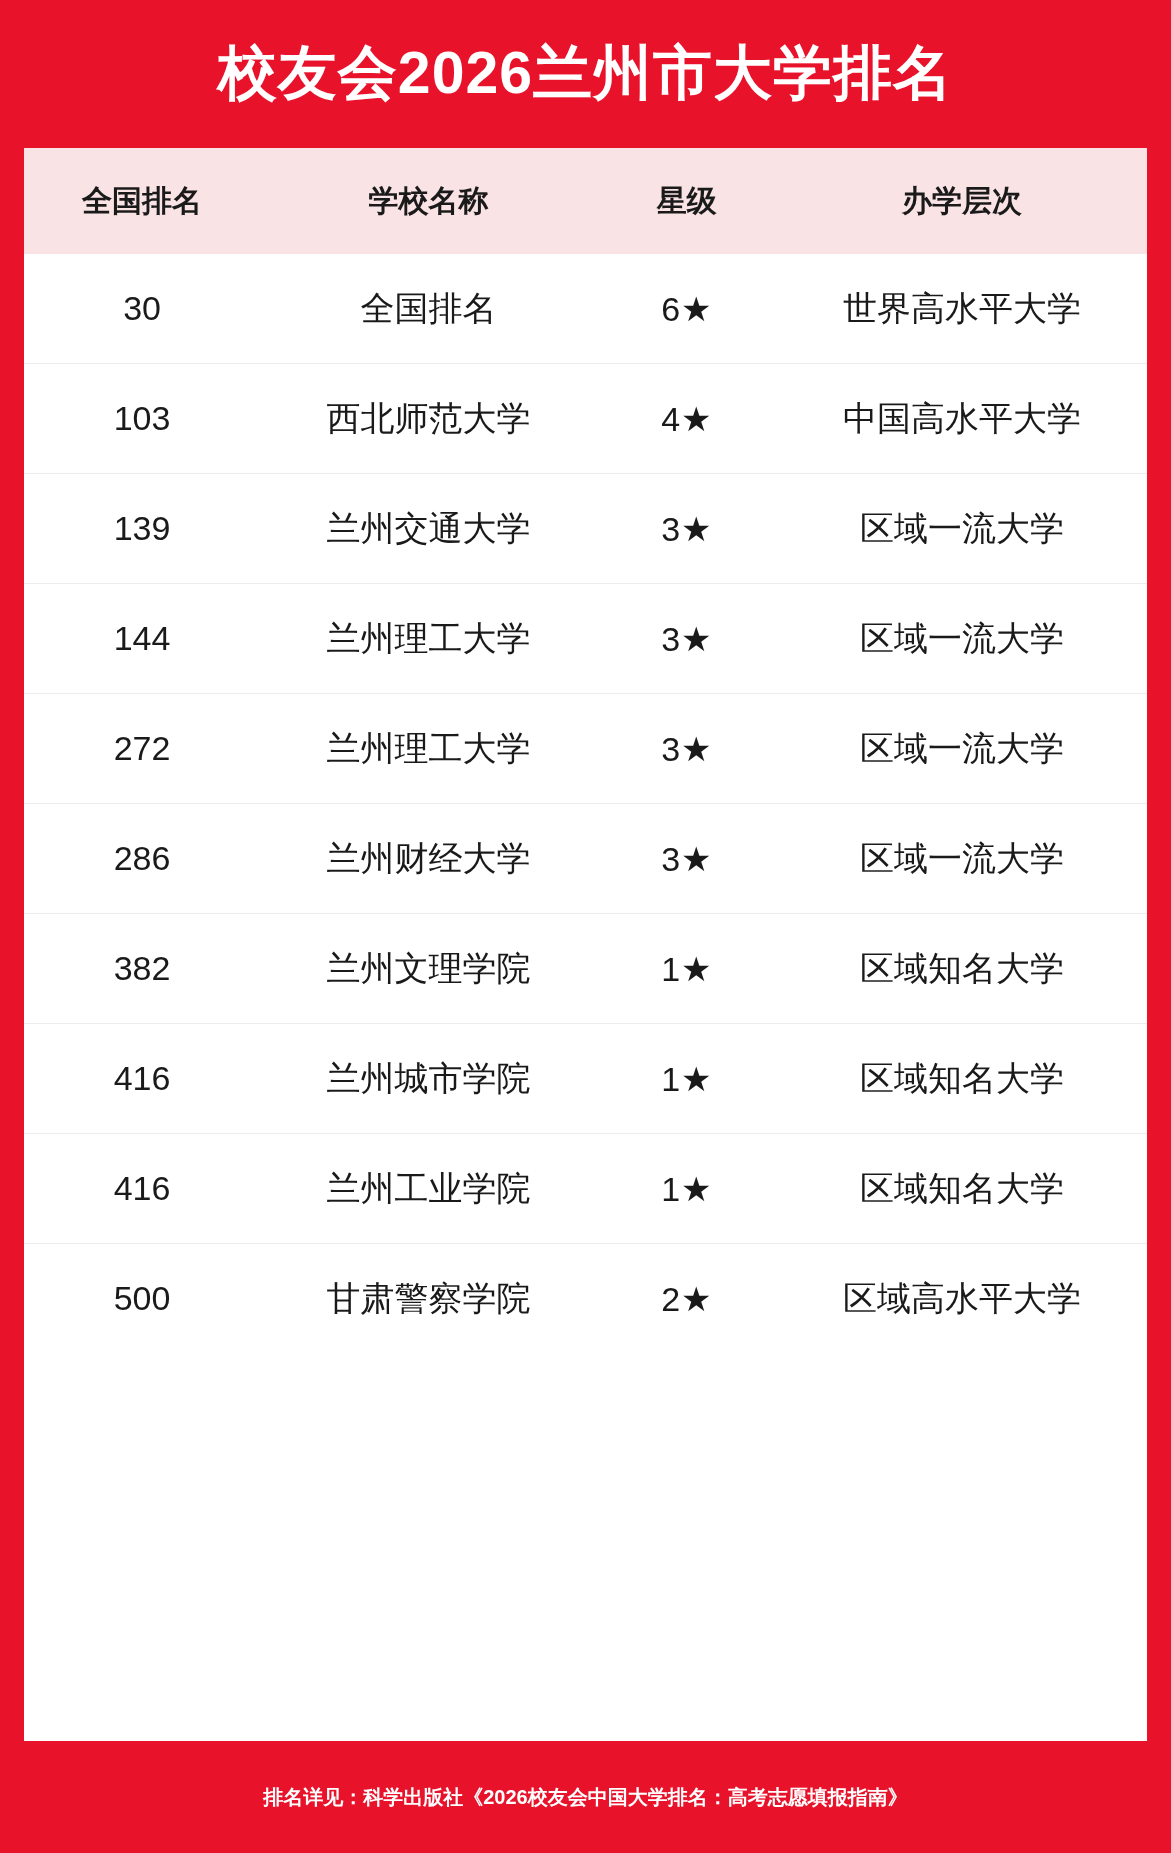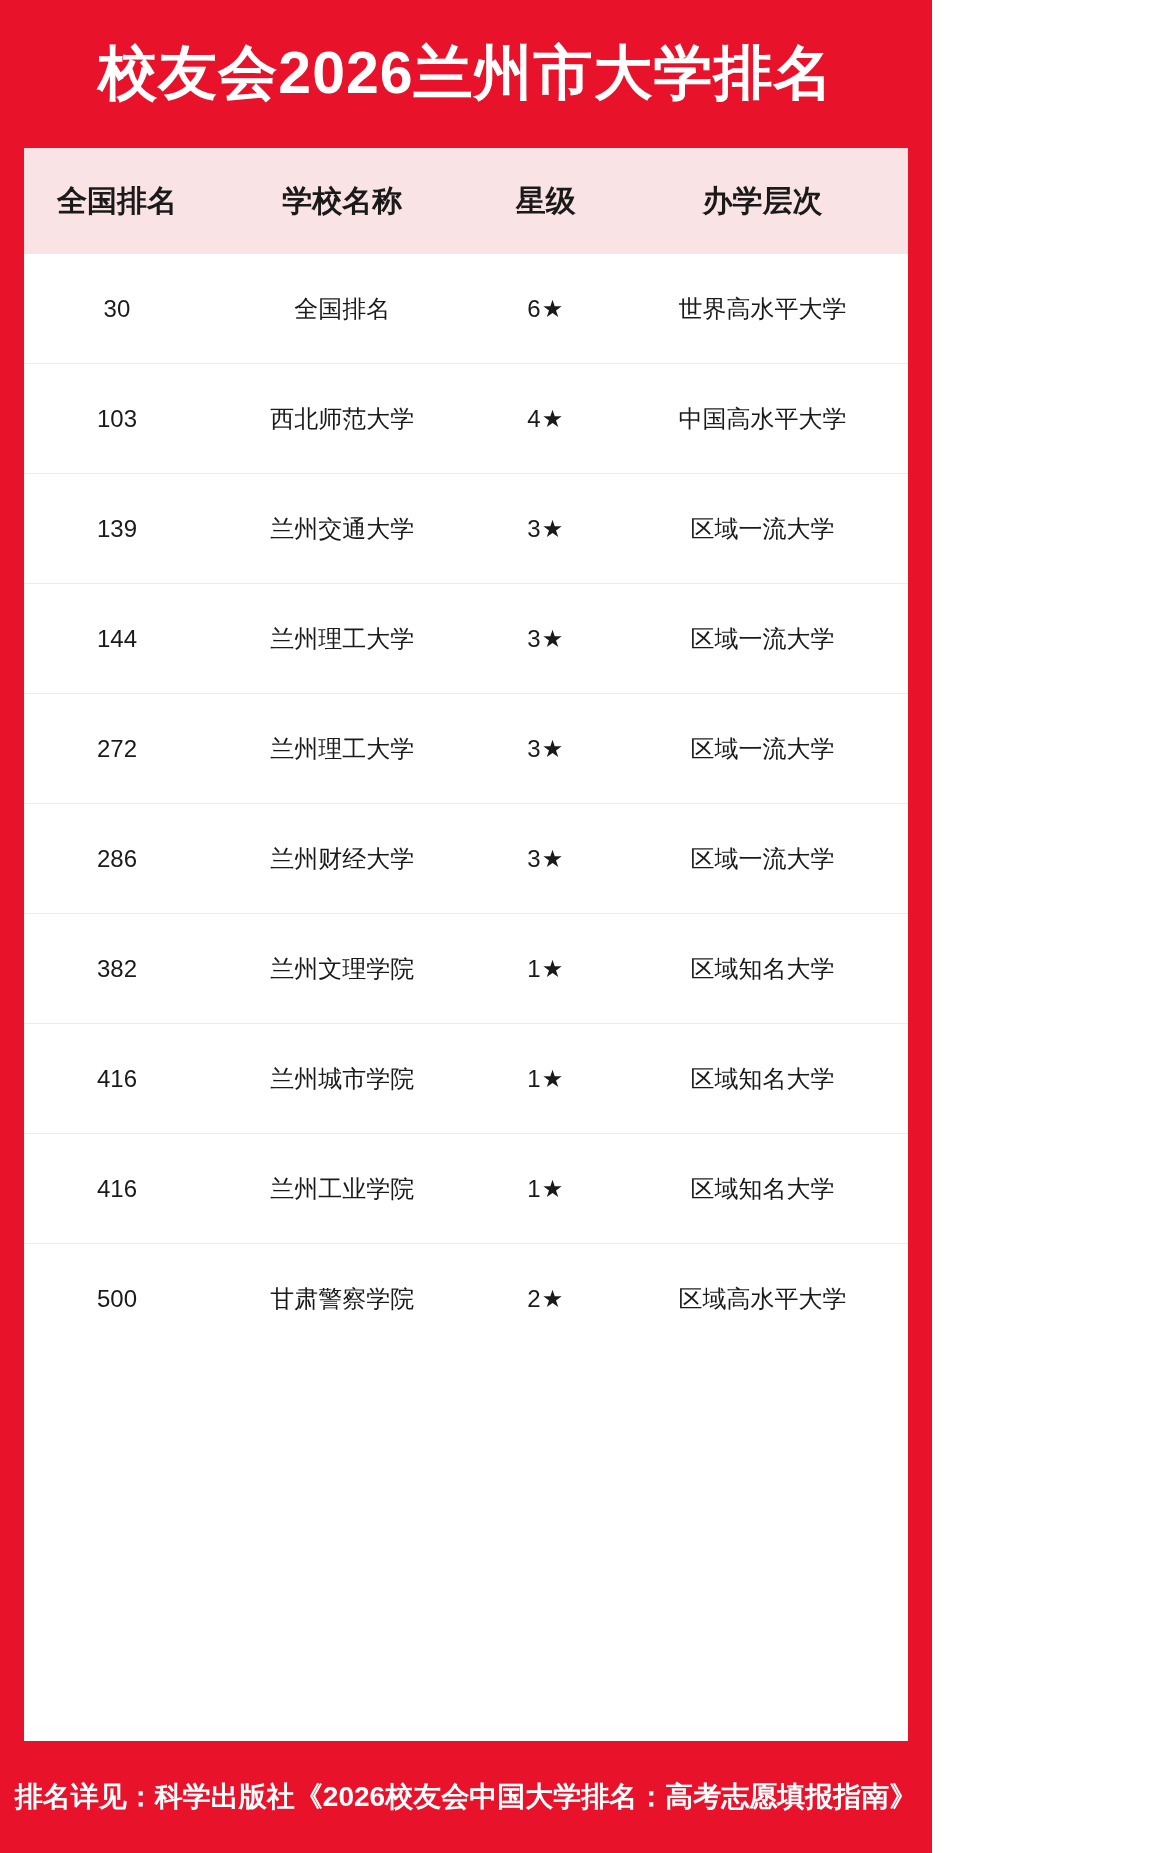--- a/index.html
+++ b/index.html
@@ -8,21 +8,21 @@
   }
   body {
     width: 1171px;
     height: 1853px;
     background: #ffffff;
     font-family: "Liberation Sans", "DejaVu Sans", sans-serif;
     overflow: hidden;
   }
   .page {
     position: relative;
-    width: 932px;
+    width: 1171px;
     height: 1853px;
     background: #e8122a;
     box-sizing: border-box;
     padding: 0 24px;
     display: flex;
     flex-direction: column;
   }
   .title-bar {
     height: 148px;
     display: flex;
@@ -53,21 +53,21 @@
   }
   table.rank-table th {
     font-size: 30px;
     font-weight: bold;
     color: #1a1a1a;
     height: 104px;
     text-align: center;
     border: none;
   }
   table.rank-table td {
-    font-size: 24px;
+    font-size: 34px;
     color: #1a1a1a;
     height: 107px;
     text-align: center;
     border-bottom: 1px solid #ececec;
     font-weight: normal;
     margin-left: 44px;
   }
   table.rank-table tbody tr:last-child td {
     border-bottom: none;
   }
@@ -87,21 +87,21 @@
   }
   .footer {
     flex: 0 0 auto;
     height: 112px;
     display: flex;
     align-items: center;
     justify-content: center;
   }
   .footer-text {
     color: #ffffff;
-    font-size: 28px;
+    font-size: 20px;
     font-weight: bold;
     white-space: nowrap;
   }
 </style>
 </head>
 <body>
 
 <div class="page">
 
   <div class="title-bar">

